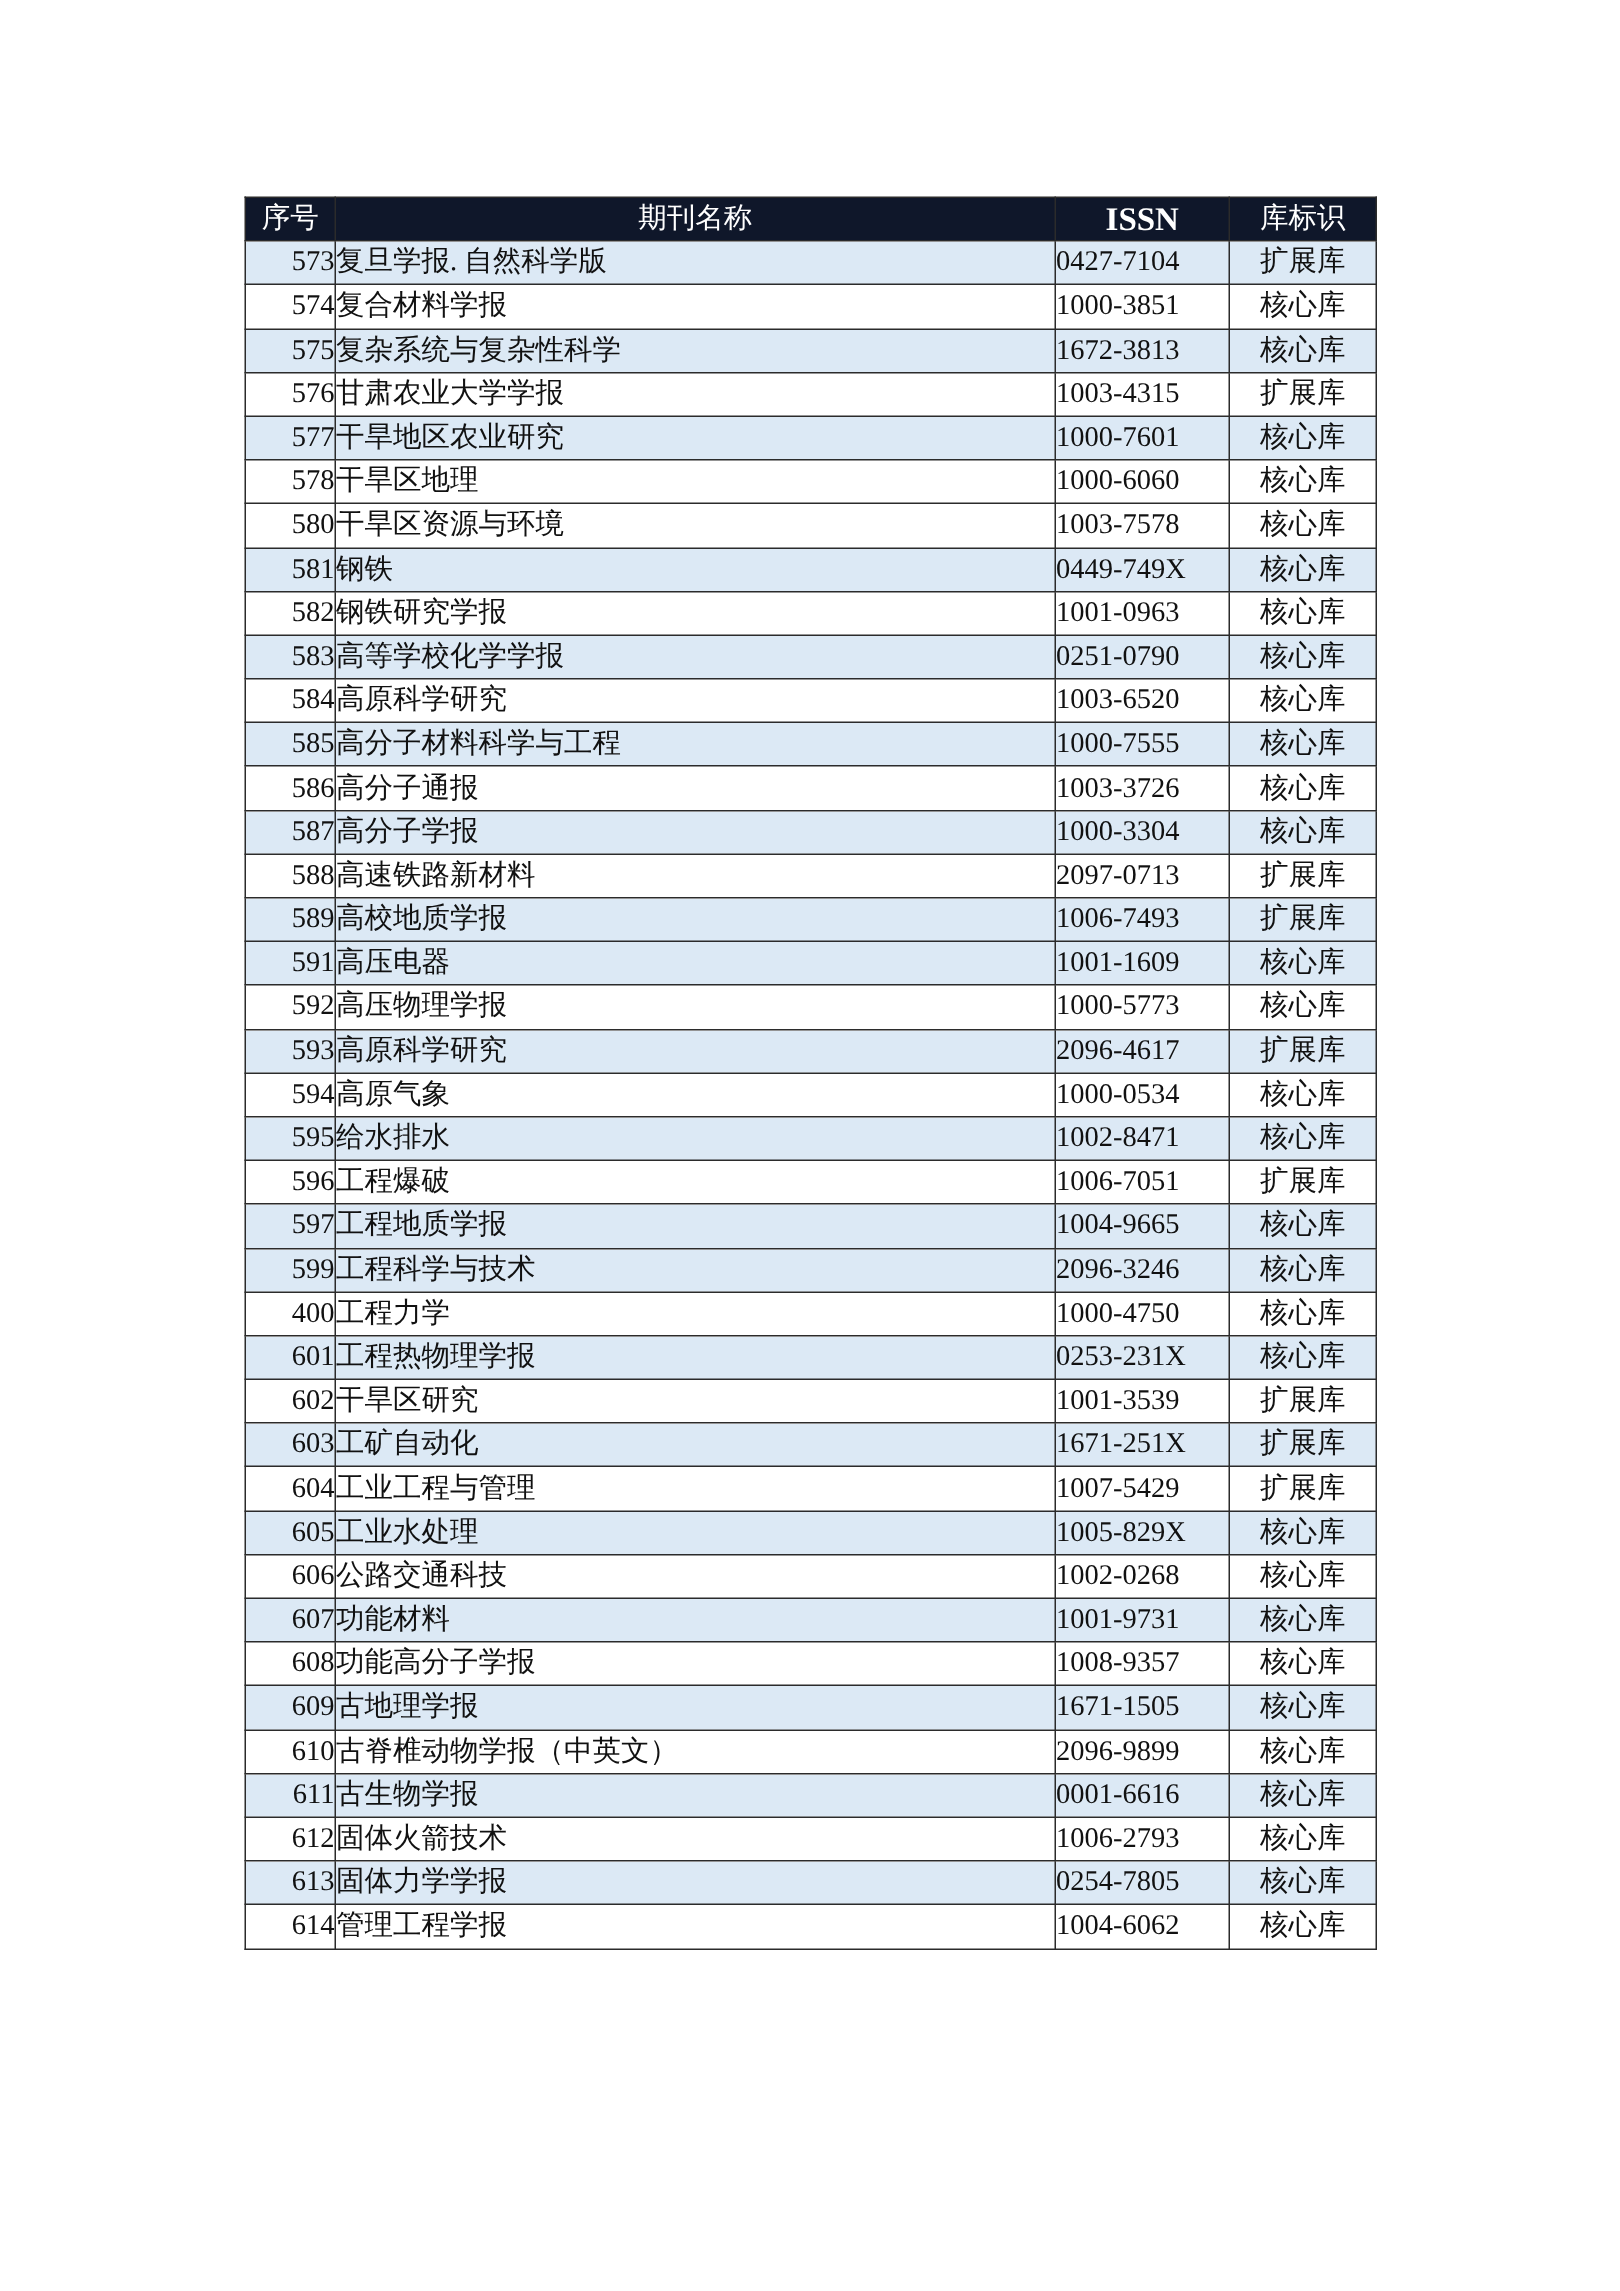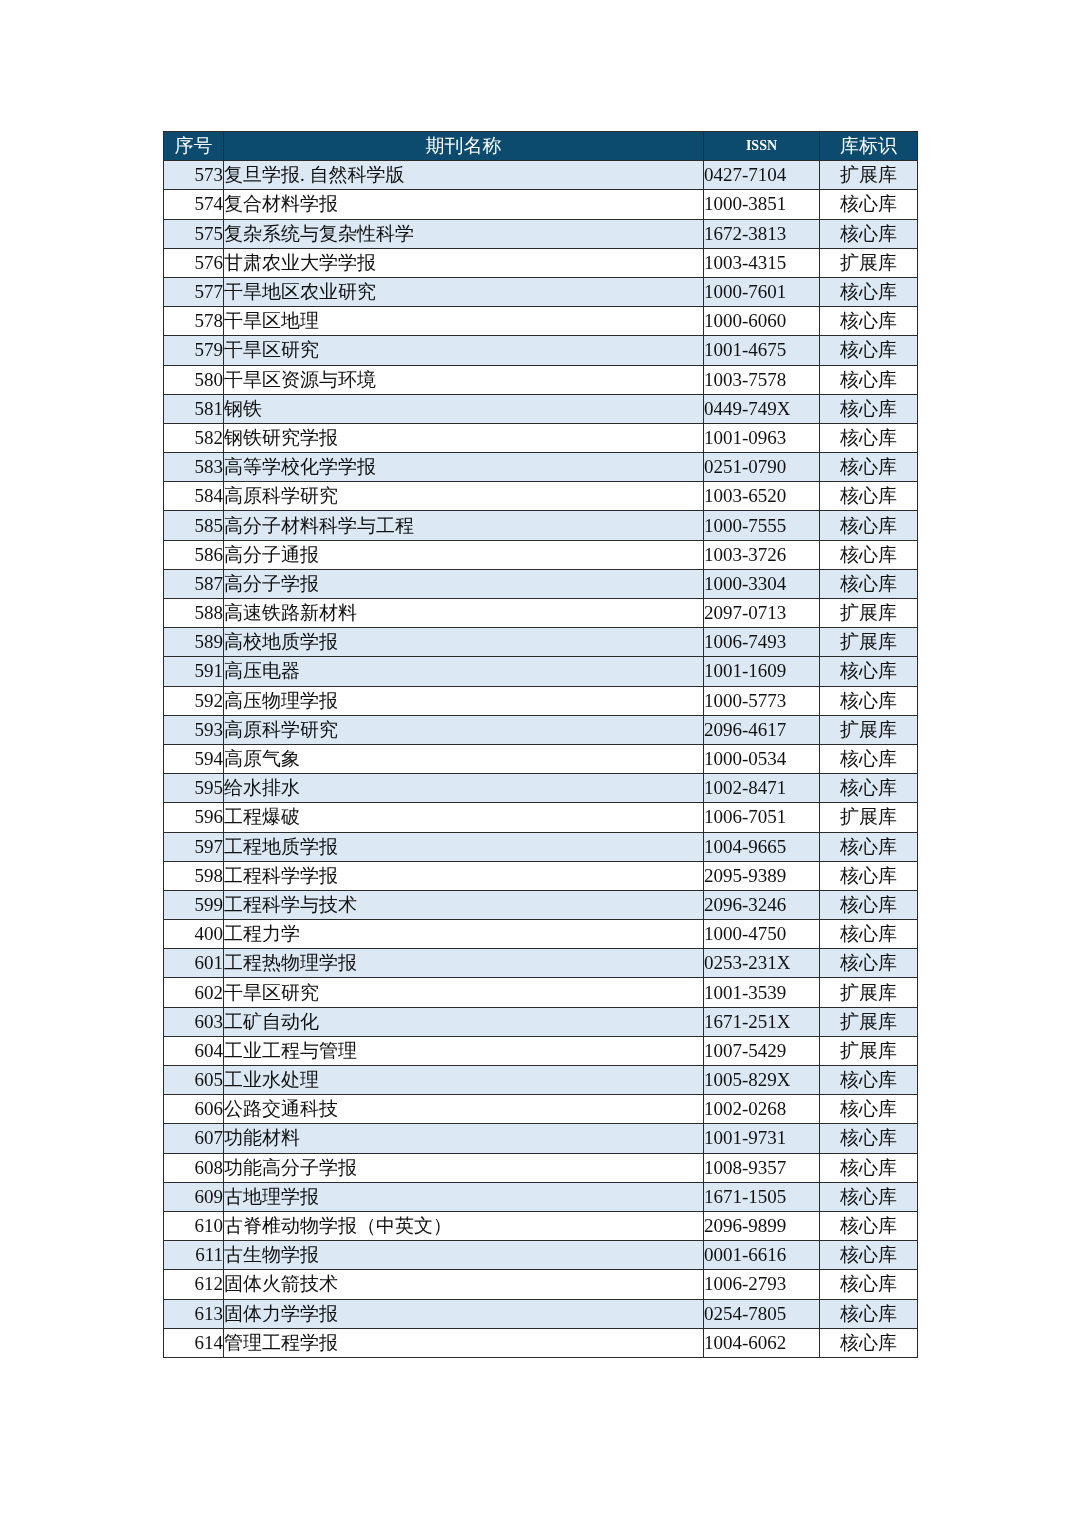--- a/index.html
+++ b/index.html
@@ -18,27 +18,27 @@
   }
   table.journals th, table.journals td {
     border: 1.3px solid #2b2b2b;
     height: 28.2px;
     padding: 0;
     line-height: 28px;
     white-space: nowrap;
     overflow: hidden;
   }
   table.journals thead th {
-    background: #0c4a6e;
+    background: #0f172a;
     color: #ffffff;
     font-weight: normal;
     text-align: center;
     font-size: 19px;
   }
-  table.journals thead th.issn-h { font-weight: bold; font-size: 14px; margin-top: 36px; }
+  table.journals thead th.issn-h { font-weight: bold; font-size: 22px; margin-top: 36px; }
   col.c-no { width: 60px; }
   col.c-name { width: 480px; }
   col.c-issn { width: 116px; }
   col.c-lib { width: 98px; }
   td.no { text-align: right; padding-right: 9px; }
   td.name { text-align: left; padding-left: 10px; }
   td.issn { text-align: left; }
   td.lib { text-align: center; }
   tbody tr.odd td { background: #dce9f5; }
   tbody tr.even td { background: #ffffff; }
@@ -92,26 +92,20 @@
           <td class="name">干旱地区农业研究</td>
           <td class="issn">1000-7601</td>
           <td class="lib">核心库</td>
         </tr>
         <tr class="even">
           <td class="no">578</td>
           <td class="name">干旱区地理</td>
           <td class="issn">1000-6060</td>
           <td class="lib">核心库</td>
         </tr>
-        <tr class="odd">
-          <td class="no">579</td>
-          <td class="name">干旱区研究</td>
-          <td class="issn">1001-4675</td>
-          <td class="lib">核心库</td>
-        </tr>
         <tr class="even">
           <td class="no">580</td>
           <td class="name">干旱区资源与环境</td>
           <td class="issn">1003-7578</td>
           <td class="lib">核心库</td>
         </tr>
         <tr class="odd">
           <td class="no">581</td>
           <td class="name">钢铁</td>
           <td class="issn">0449-749X</td>
@@ -198,26 +192,20 @@
         <tr class="even">
           <td class="no">596</td>
           <td class="name">工程爆破</td>
           <td class="issn">1006-7051</td>
           <td class="lib">扩展库</td>
         </tr>
         <tr class="odd">
           <td class="no">597</td>
           <td class="name">工程地质学报</td>
           <td class="issn">1004-9665</td>
-          <td class="lib">核心库</td>
-        </tr>
-        <tr class="even">
-          <td class="no">598</td>
-          <td class="name">工程科学学报</td>
-          <td class="issn">2095-9389</td>
           <td class="lib">核心库</td>
         </tr>
         <tr class="odd">
           <td class="no">599</td>
           <td class="name">工程科学与技术</td>
           <td class="issn">2096-3246</td>
           <td class="lib">核心库</td>
         </tr>
         <tr class="even">
           <td class="no">400</td>

